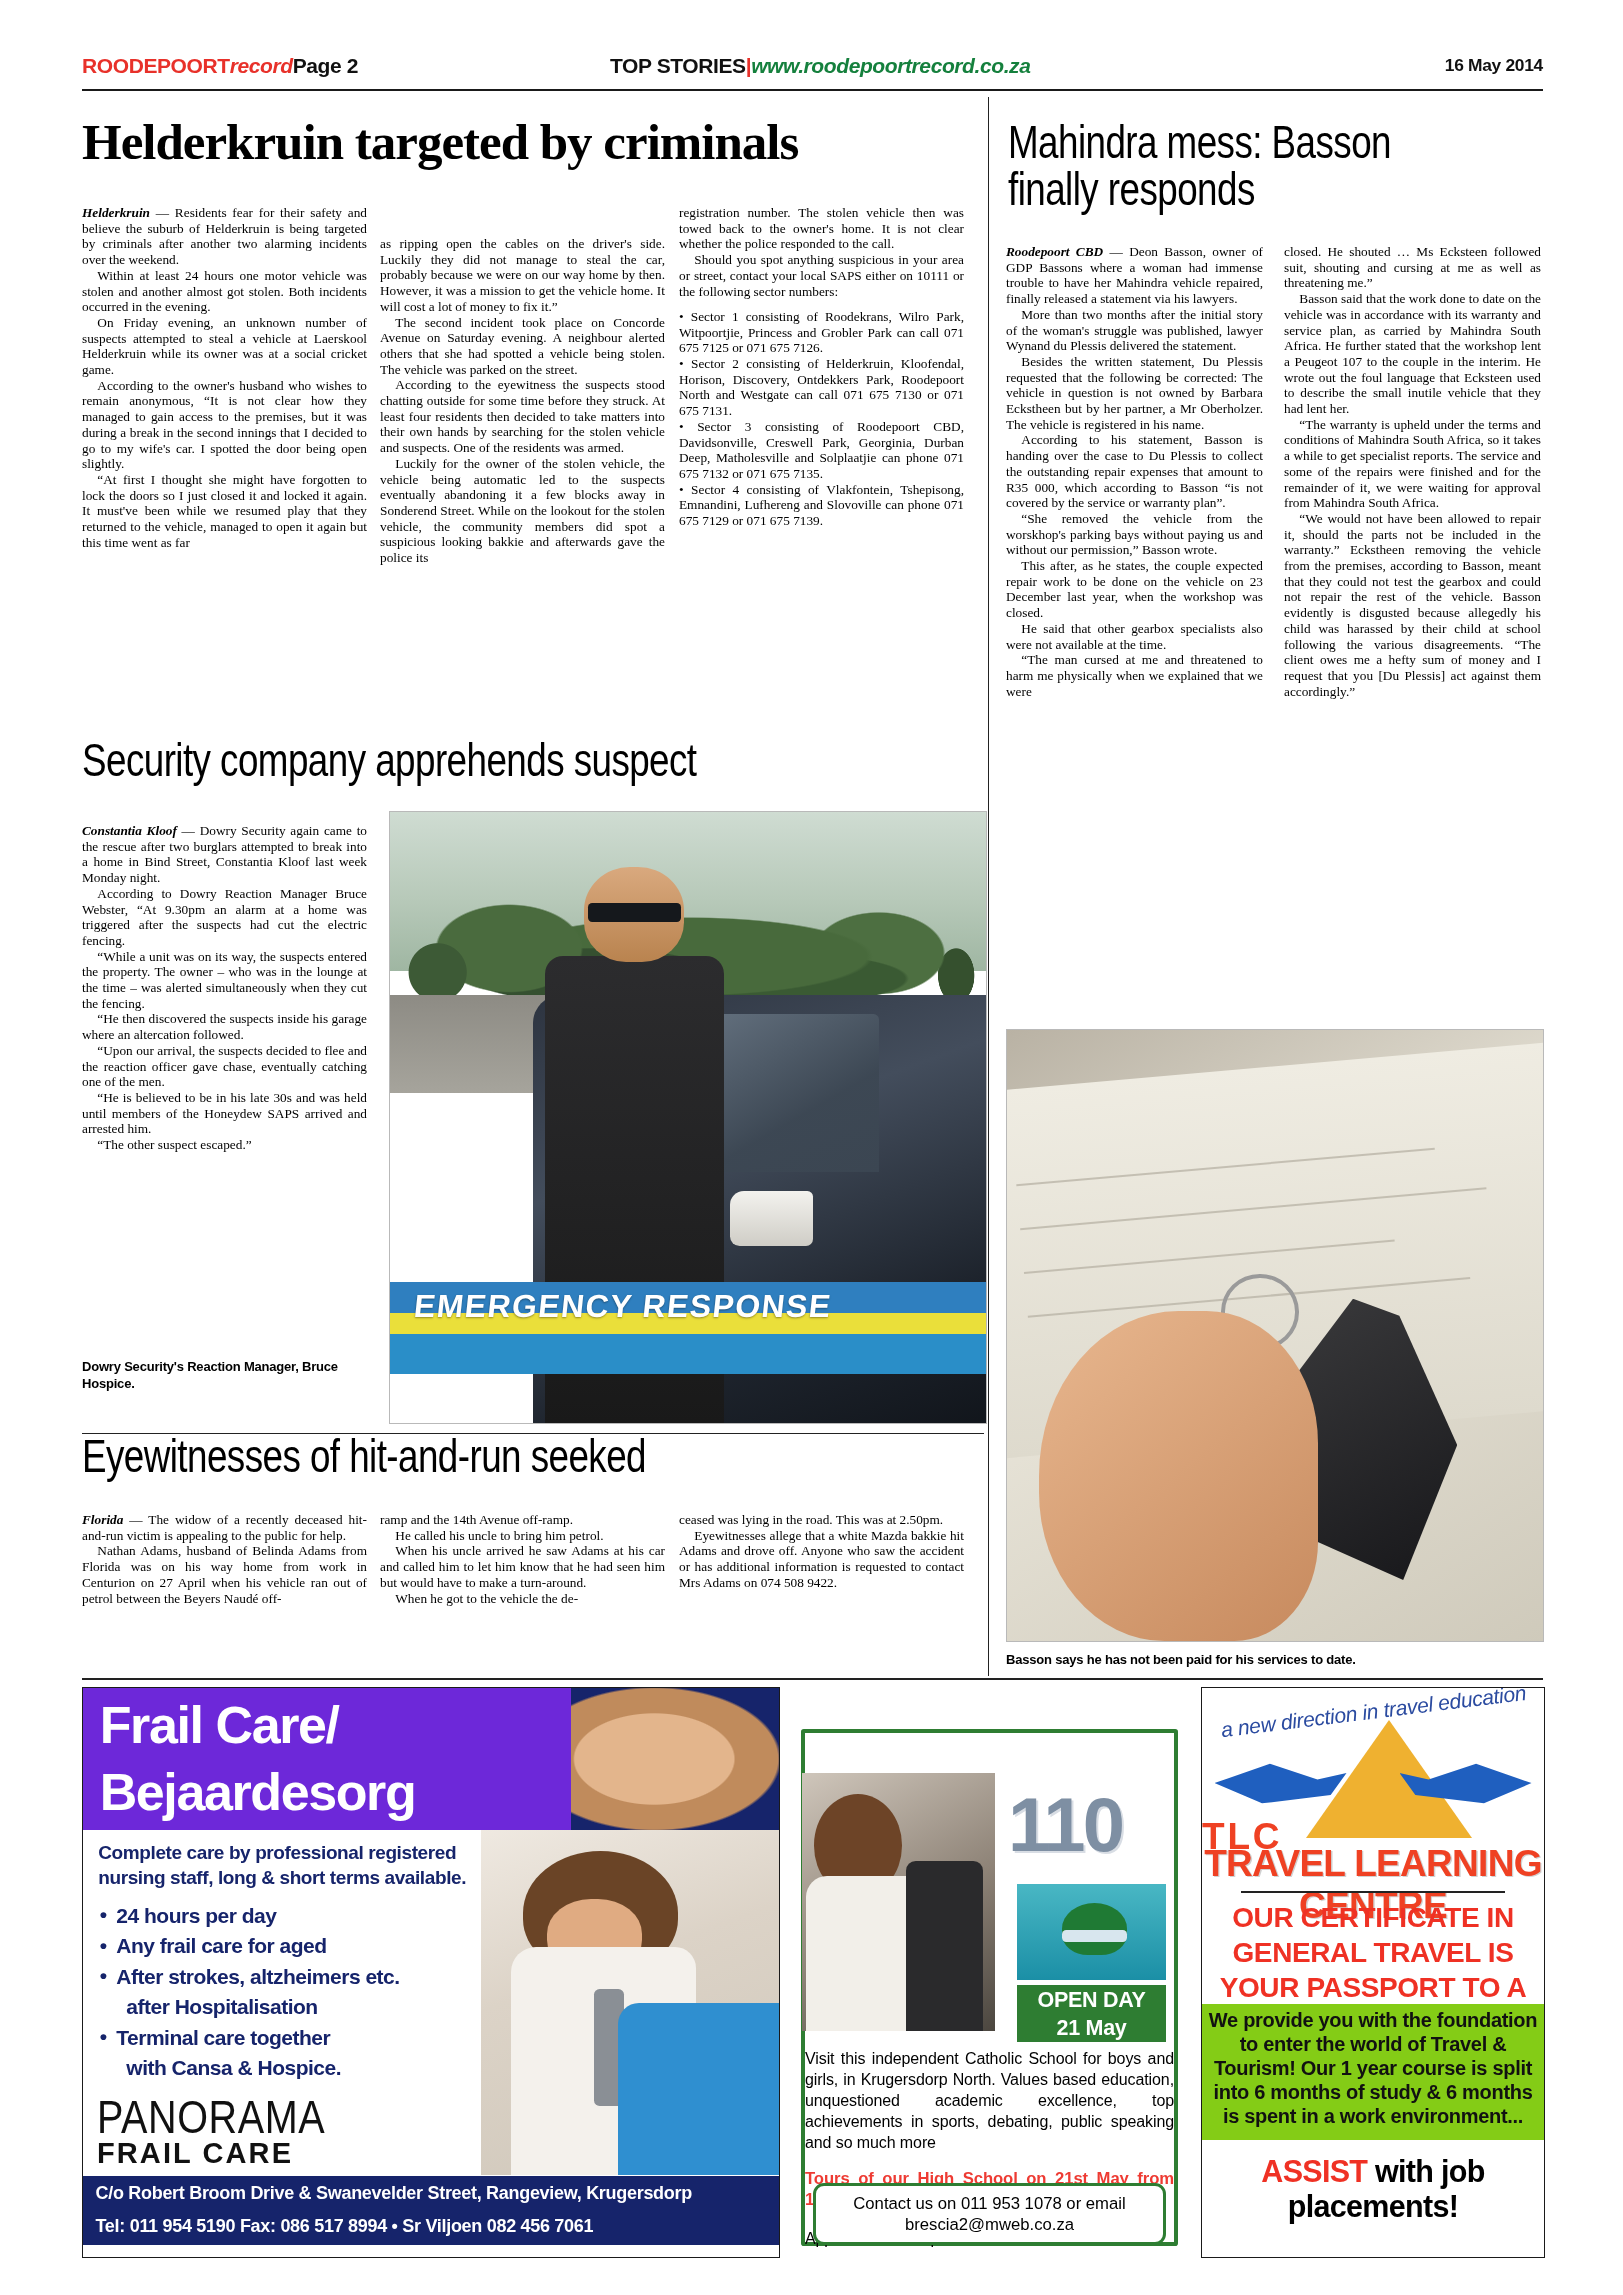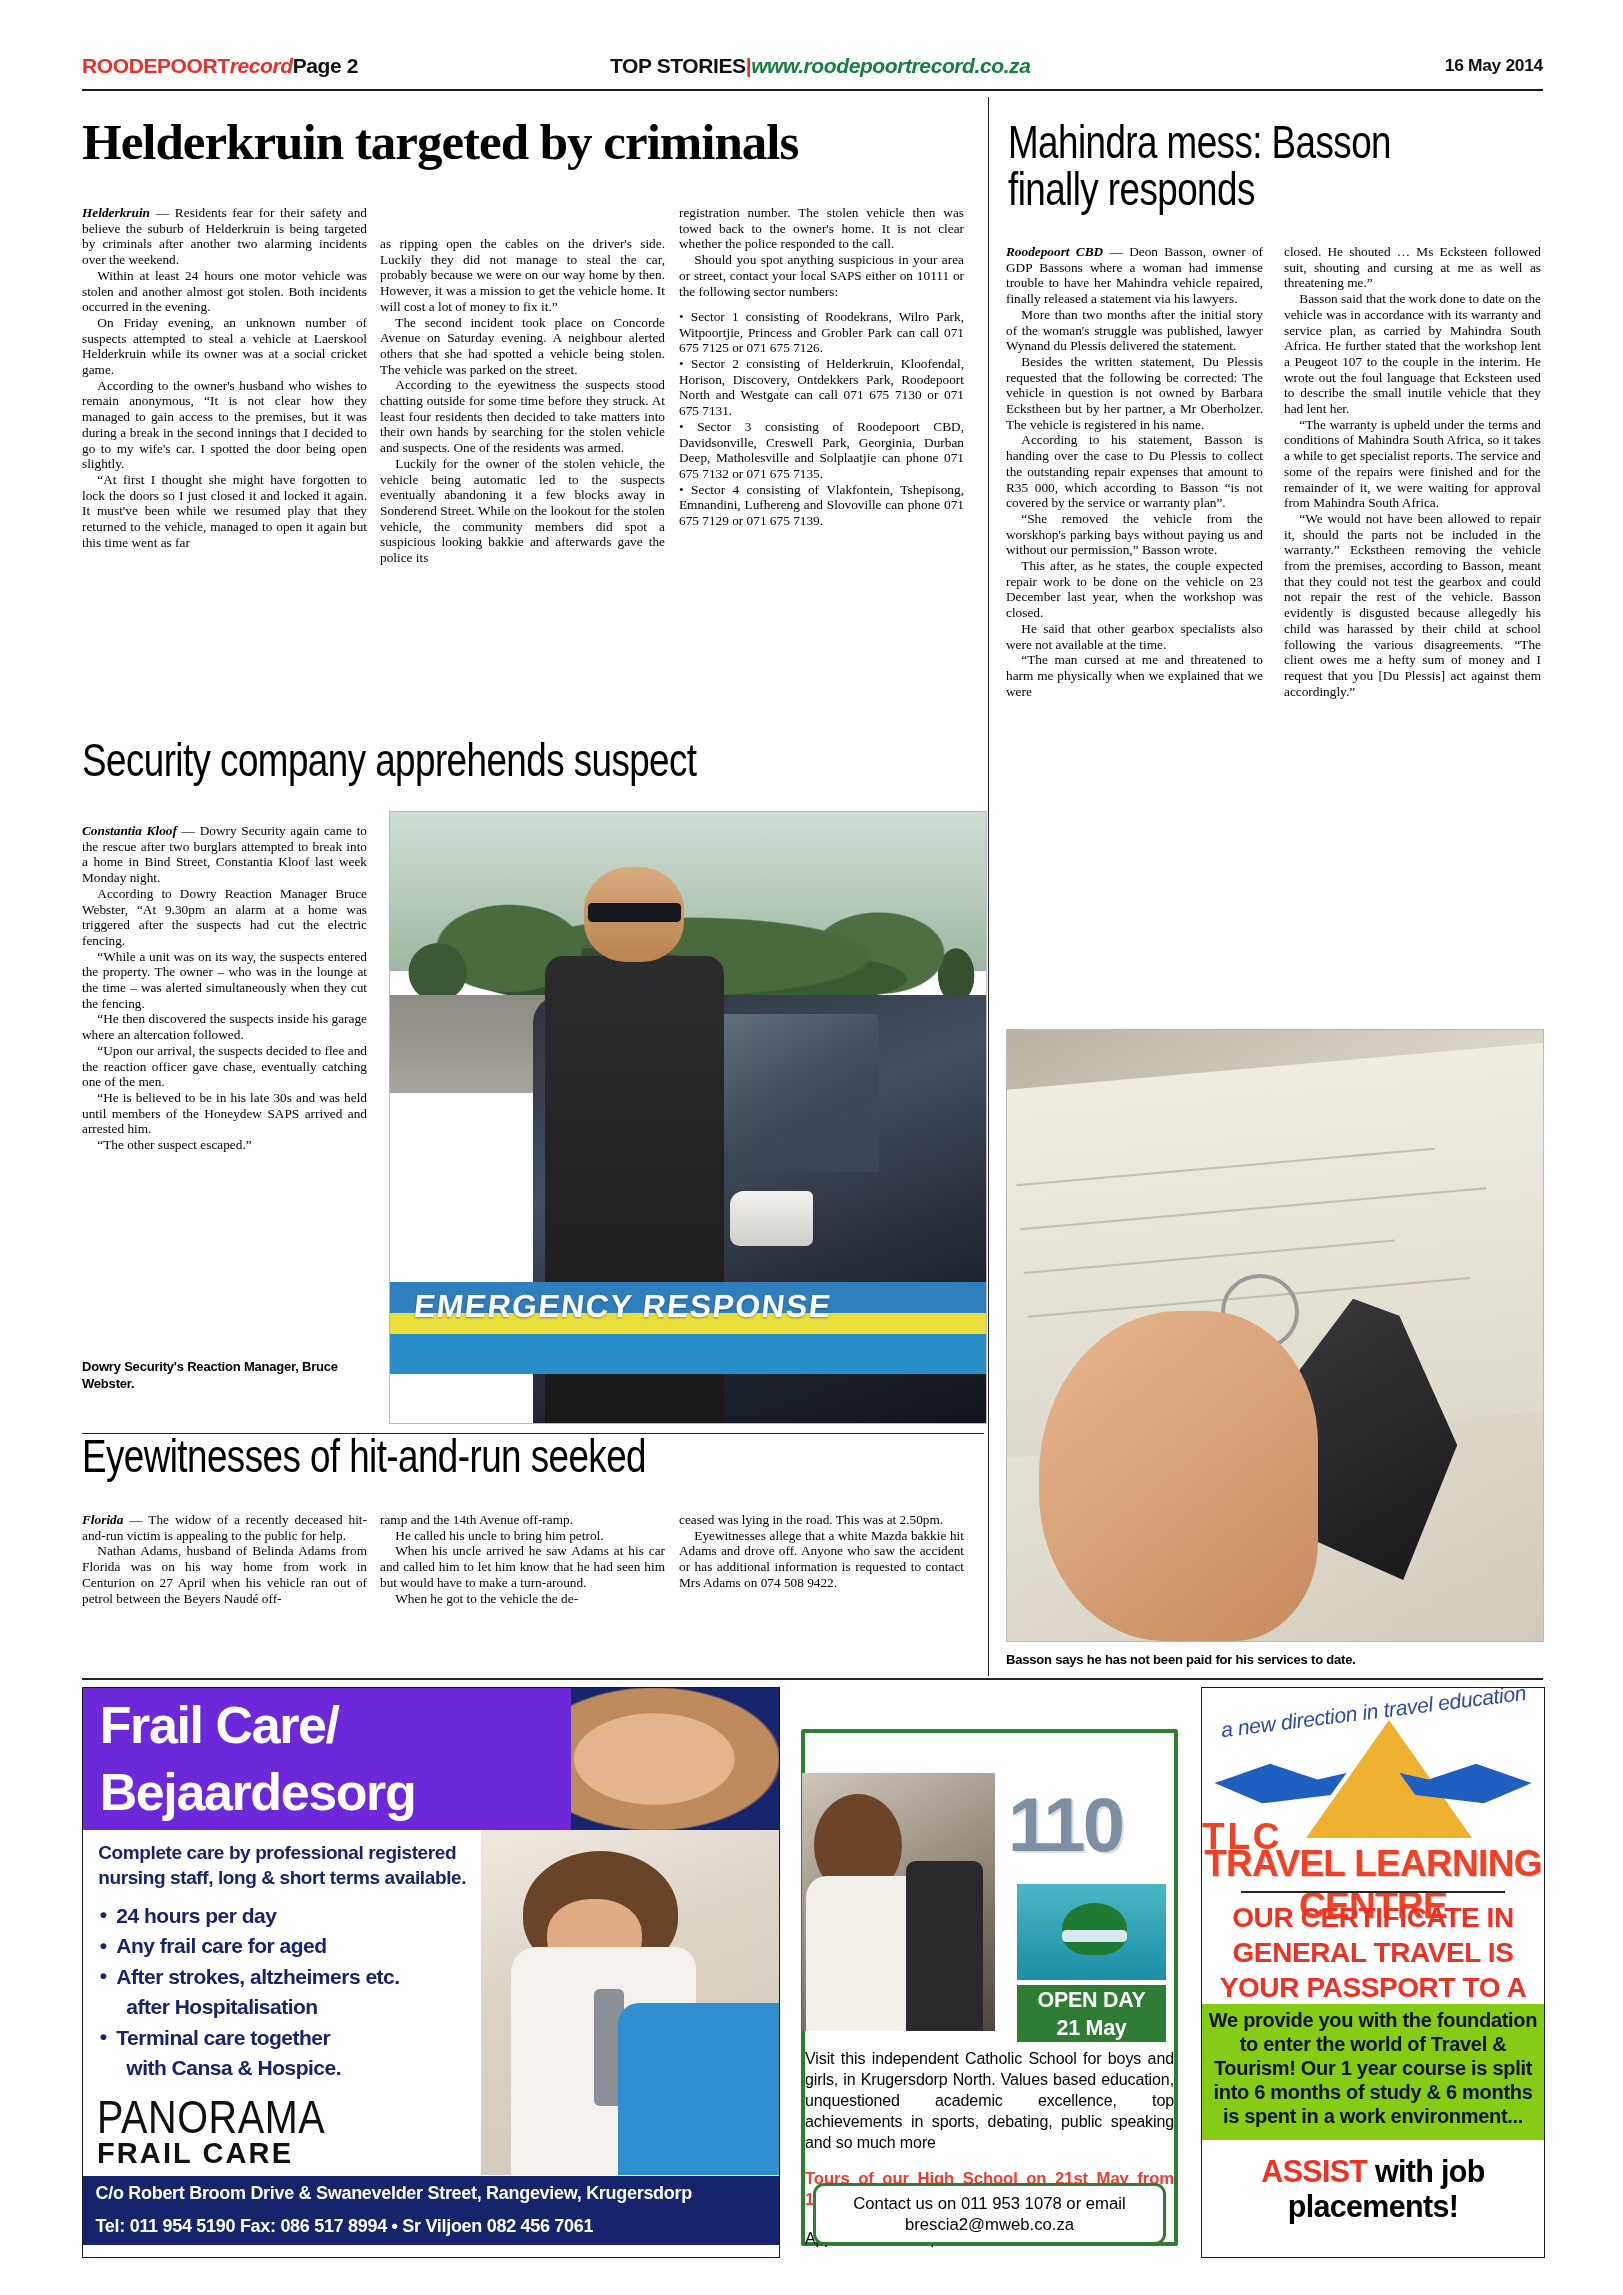--- a/index.html
+++ b/index.html
@@ -276,21 +276,21 @@
   <div class="body-col" style="position:absolute;left:82px;top:823px;width:285px;height:528px;">
     <p class="noind"><span class="lead">Constantia Kloof</span><span> — Dowry Security again came to the rescue after two burglars attempted to break into a home in Bind Street, Constantia Kloof last week Monday night.</span></p>
     <p>According to Dowry Reaction Manager Bruce Webster, “At 9.30pm an alarm at a home was triggered after the suspects had cut the electric fencing.</p>
     <p>“While a unit was on its way, the suspects entered the property. The owner – who was in the lounge at the time – was alerted simultaneously when they cut the fencing.</p>
     <p>“He then discovered the suspects inside his garage where an altercation followed.</p>
     <p>“Upon our arrival, the suspects decided to flee and the reaction officer gave chase, eventually catching one of the men.</p>
     <p>“He is believed to be in his late 30s and was held until members of the Honeydew SAPS arrived and arrested him.</p>
     <p>“The other suspect escaped.”</p>
   </div>
 
-  <div class="caption" style="position:absolute;left:82px;top:1358px;width:271px;">Dowry Security's  Reaction Manager, Bruce Webster.</div>
+  <div class="caption" style="position:absolute;left:82px;top:1358px;width:271px;">Dowry Security's  Reaction Manager, Bruce Hospice.</div>
 
   <div class="photo" style="left:389px;top:811px;width:596px;height:611px;">
     <div class="ph-inner">
       <div class="sec-sky"></div>
       <div class="sec-trees"></div>
       <div class="sec-road"></div>
       <div class="sec-car"></div>
       <div class="sec-glass"></div>
       <div class="sec-mirror"></div>
       <div class="sec-person">

